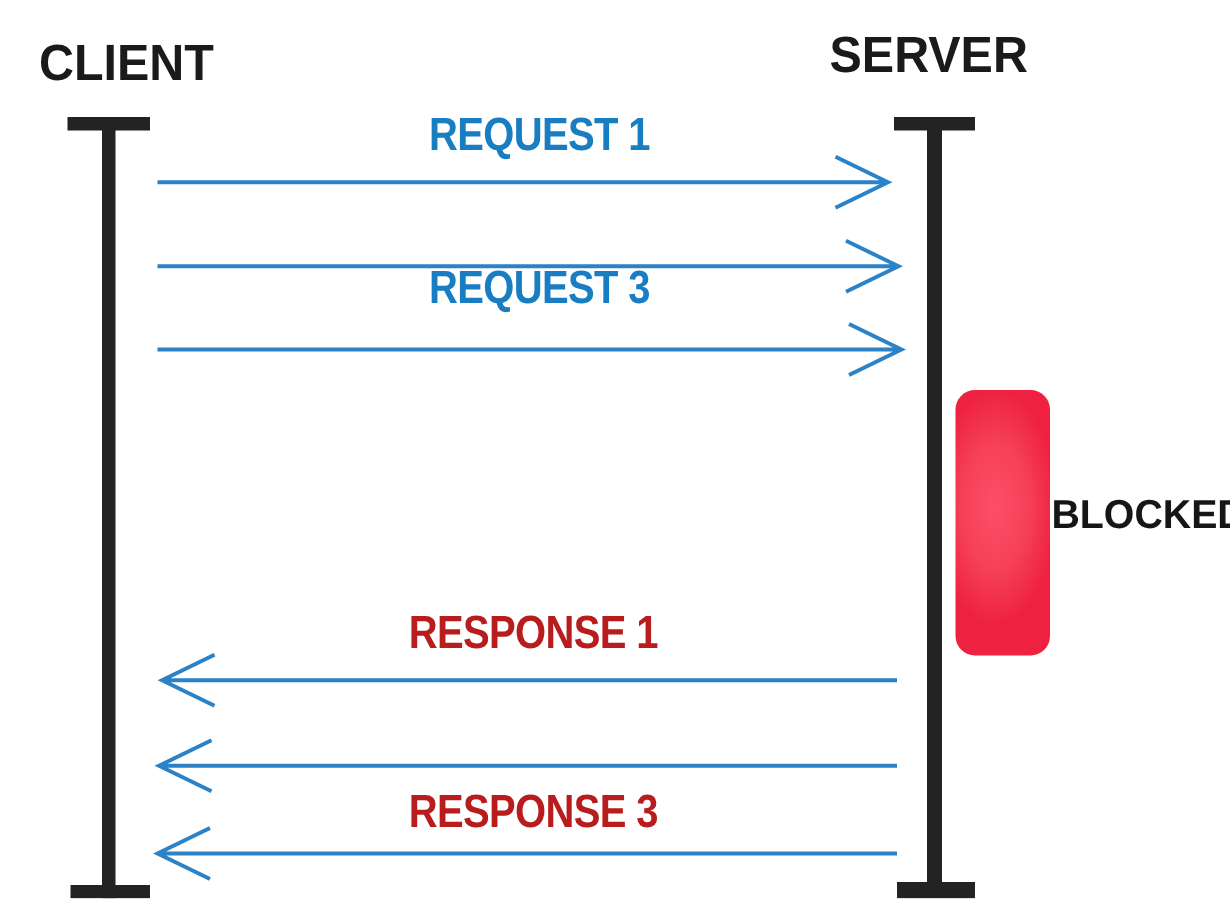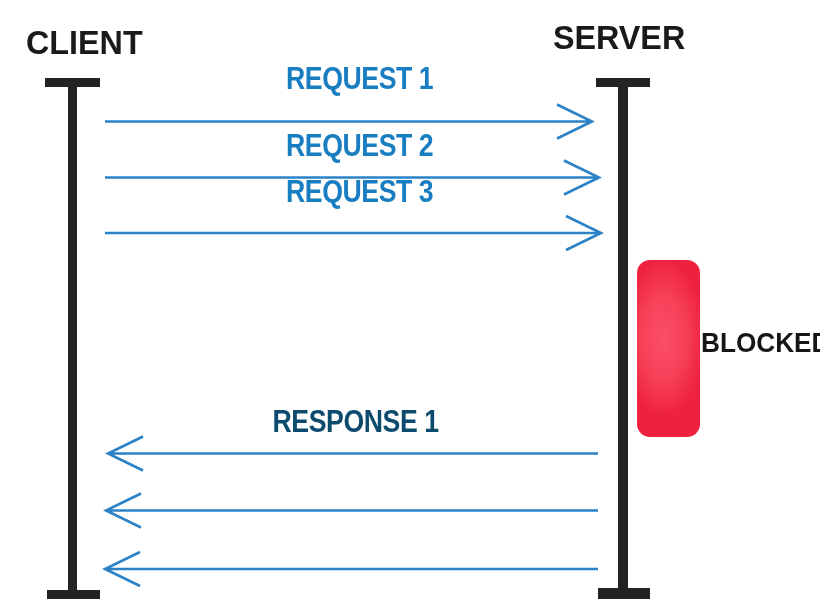--- a/index.html
+++ b/index.html
@@ -42,21 +42,21 @@
     line-height: 1;
     letter-spacing: -0.5px;
     white-space: nowrap;
   }
   .msg-label > span {
     display: inline-block;
     transform: scaleX(0.86);
     transform-origin: center center;
   }
   .request-label { color: #187dc1; }
-  .response-label { color: #0c4a6e; }
+  .response-label { color: #b91c1c; }
   #blocked-box {
     position: absolute;
     left: 637px;
     top: 260px;
     width: 63px;
     height: 177px;
     border-radius: 13px;
     background: radial-gradient(ellipse 70% 48% at 42% 44%, #fb5066 0%, #f64058 50%, #ee2240 92%);
   }
   #blocked-label {
@@ -66,21 +66,21 @@
     font-weight: 700;
     font-size: 27px;
     line-height: 1;
     color: #161616;
     white-space: nowrap;
     transform: scaleX(0.97);
     transform-origin: left center;
   }
   #client-label { left: 26px; top: 25px; }
   #server-label { left: 553px; top: 20px; }
-  #request-label-1 { left: 200px; top: 63px; }
+  #request-label-1 { left: 200px; top: 74px; }
   #request-label-2 { left: 200px; top: 130px; }
   #request-label-3 { left: 200px; top: 176px; }
   #response-label-1 { left: 196px; top: 406px; }
   #response-label-2 { left: 196px; top: 470px; }
   #response-label-3 { left: 196px; top: 525px; }
 </style>
 </head>
 <body>
 
 <div id="canvas">
@@ -103,27 +103,27 @@
     <path d="M598 510.5 H108 M141 493.5 L106 510.5 L141 527.5" fill="none" stroke-width="2.6" stroke="#2b82c6"></path>
     <path d="M598 569 H107 M140 552 L105 569 L140 586" fill="none" stroke-width="2.6" stroke="#2b82c6"></path>
   </svg>
 
   <div id="client-label" class="actor-label">CLIENT</div>
   <div id="server-label" class="actor-label">SERVER</div>
 
   <div id="request-label-1" class="msg-label request-label">
     <span>REQUEST 1</span>
   </div>
-  <div id="request-label-2" class="msg-label request-label">
-    <span>REQUEST 2</span>
-  </div>
   <div id="request-label-3" class="msg-label request-label">
     <span>REQUEST 3</span>
   </div>
 
   <div id="blocked-box"></div>
   <div id="blocked-label">BLOCKED</div>
 
   <div id="response-label-1" class="msg-label response-label">
     <span>RESPONSE 1</span>
   </div>
+  <div id="response-label-3" class="msg-label response-label">
+    <span>RESPONSE 3</span>
+  </div>
 
 </div>
 
 </body></html>

